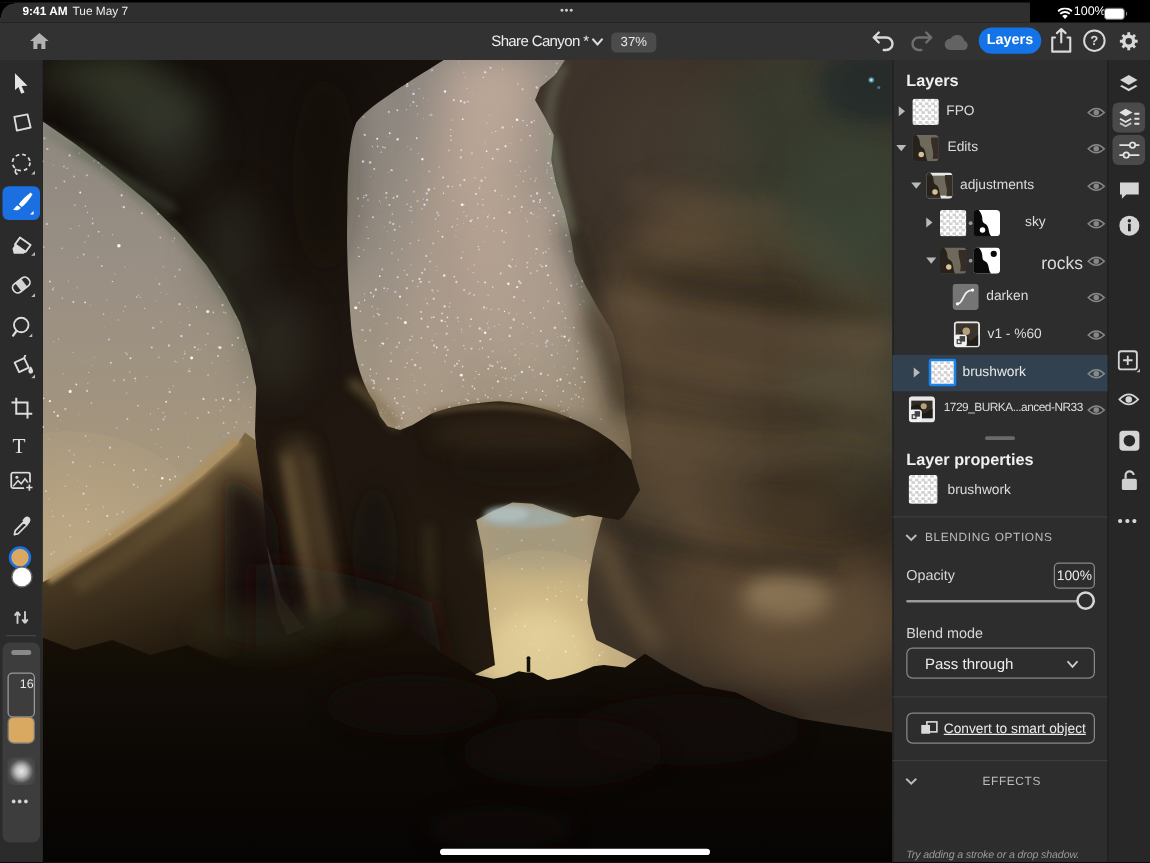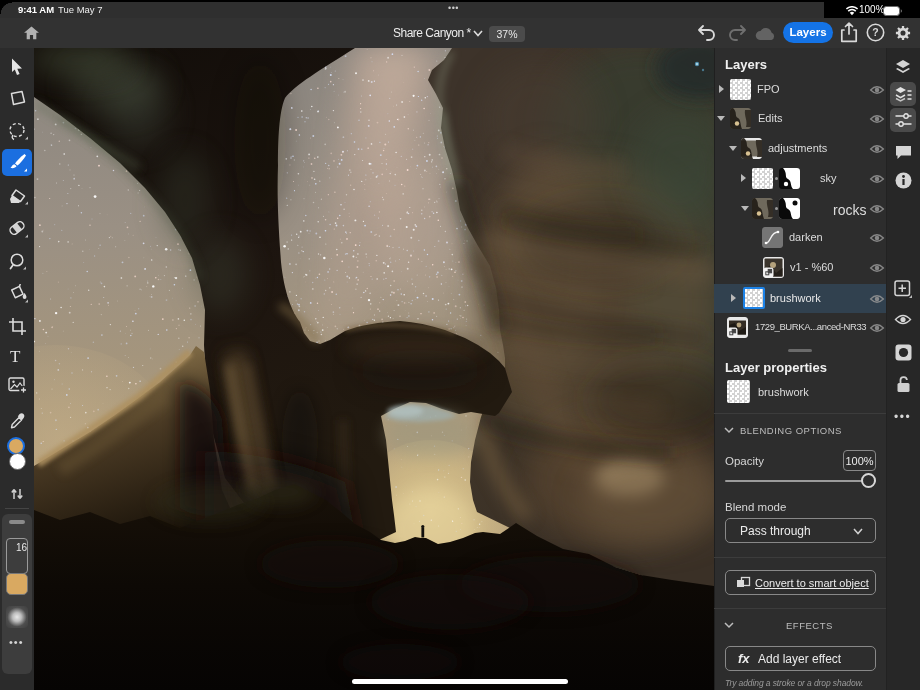--- a/index.html
+++ b/index.html
@@ -1832,24 +1832,20 @@
       <rect x="5.5" y="1.5" width="8" height="8" fill="none" stroke="#d9d9d9" stroke-width="1.3"></rect>
     </svg>
     <span style="position:absolute; left:29px; top:6px; font-size:11px; white-space:nowrap;text-decoration:underline;">Convert to smart object</span>
   </div>
   <div class="divline" style="top:608px;"></div>
 
   <svg class="abs" style="left:724px; top:621px;" width="10" height="8" viewBox="0 0 10 8">
     <path d="M1 2 L5 6 L9 2" stroke="#bdbdbd" stroke-width="1.5" fill="none"></path>
   </svg>
   <div class="abs seclbl" style="left:740px; top:620px;padding-left:46px;">EFFECTS</div>
-  <div class="field" style="left:725px; top:646px; width:151px; height:25px; border-radius:5px;">
-    <span style="position:absolute; left:12px; top:4px; font-size:13px; font-style:italic; font-weight:bold;">fx</span>
-    <span style="position:absolute; left:32px; top:5px; font-size:12px;">Add layer effect</span>
-  </div>
   <div class="abs" style="left:725px; top:678px; font-size:8.5px; font-style:italic; color:#9b9b9b; letter-spacing:-0.1px;">Try adding a stroke or a drop shadow.</div>
 
 <svg class="abs" style="left:894px; top:59px;" width="18" height="16" viewBox="0 0 18 16">
   <path d="M9 1 L16 5 L9 9 L2 5 Z" fill="#d5d5d5"></path>
   <path d="M3.5 9 L9 12 L14.5 9 L16 10 L9 14 L2 10 Z" fill="#d5d5d5"></path>
 </svg>
 
 <div class="abs" style="left:890px; top:82px; width:26px; height:24px; background:#4a4a4a; border-radius:5px;"></div>
 <svg class="abs" style="left:895px; top:86px;" width="17" height="16" viewBox="0 0 17 16">
   <path d="M5.5 1 L11 4 L5.5 7 L0.5 4 Z" fill="#e3e3e3"></path>

